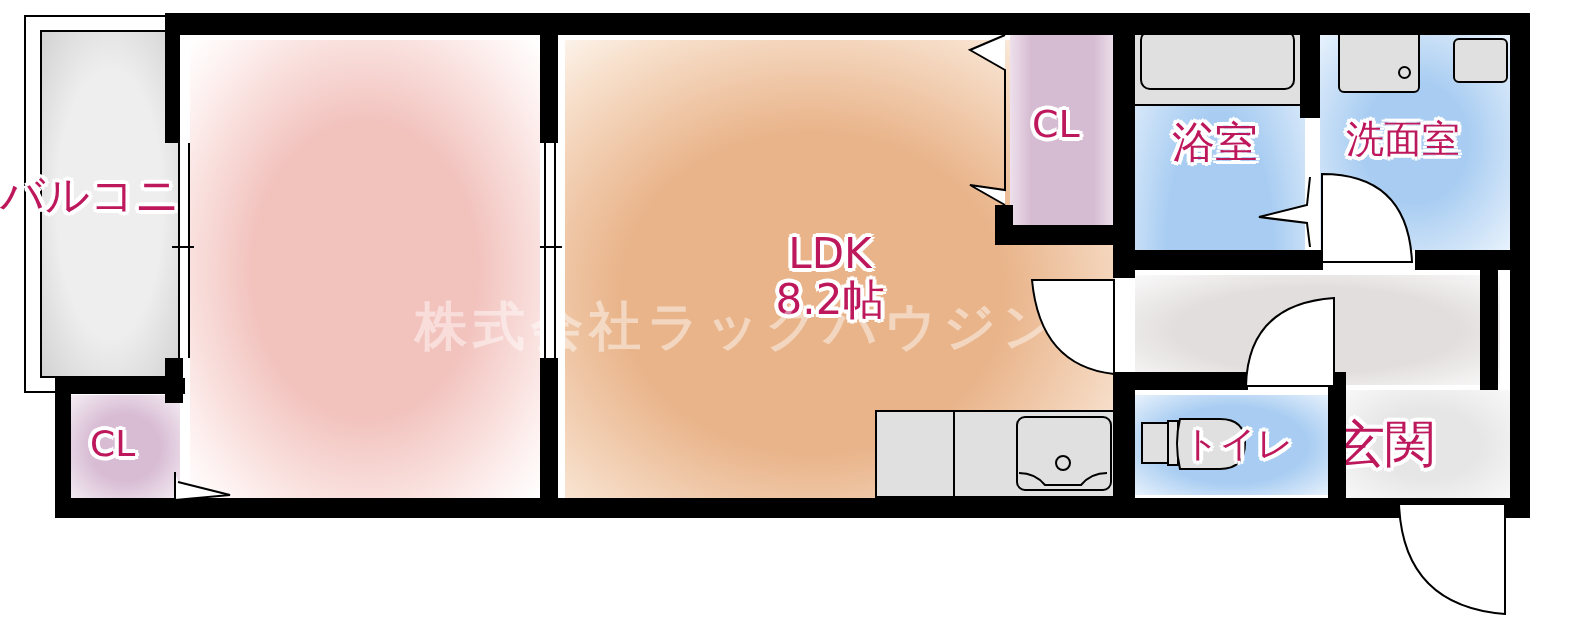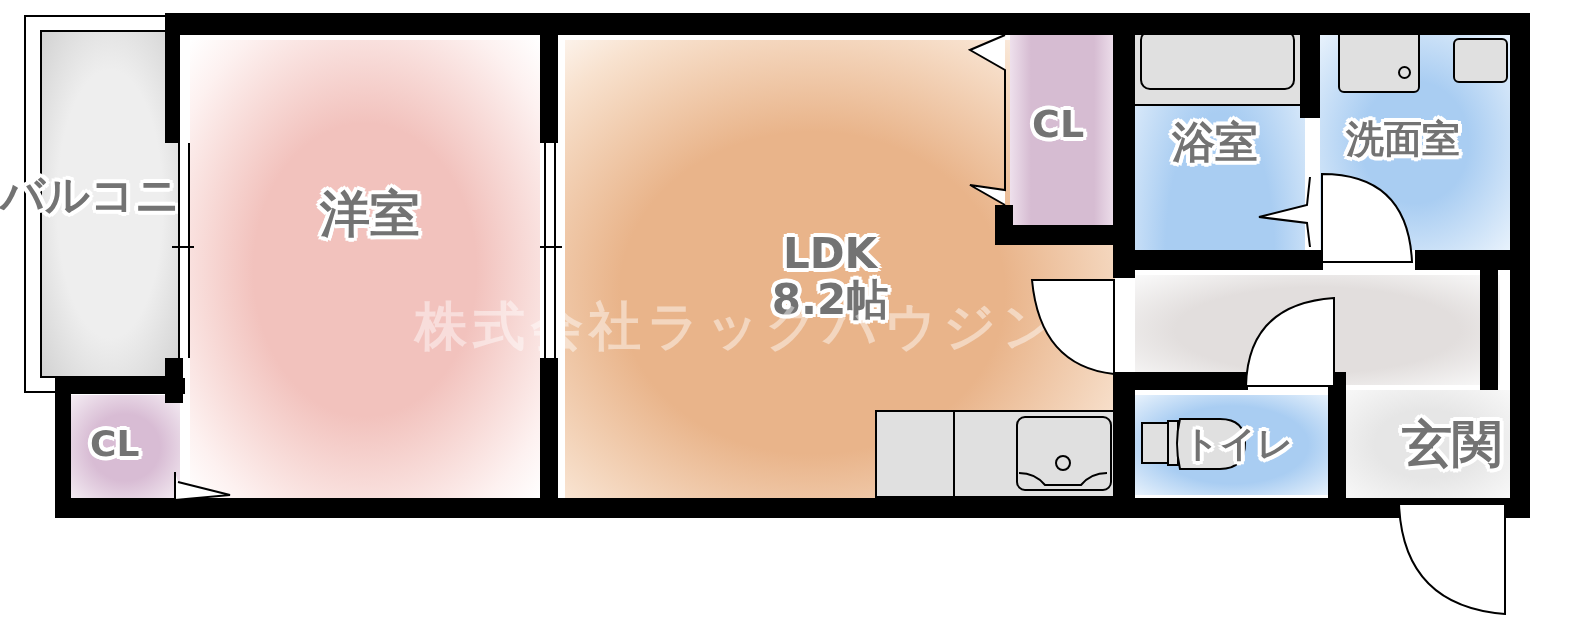--- a/index.html
+++ b/index.html
@@ -1,35 +1,34 @@
 <!DOCTYPE html>
 <html><head>
 <meta charset="utf-8">
 <style>
   html,body{margin:0;padding:0;background:#fff;}
   body{width:1570px;height:638px;position:relative;overflow:hidden;font-family:"DejaVu Sans","Liberation Sans",sans-serif;}
   .abs{position:absolute;box-sizing:border-box;}
   .wall{position:absolute;background:#000;}
-  .room-label{position:absolute;font-weight:bold;color:#737373;text-align:center;line-height:1.05;
+  .room-label{position:absolute;font-weight:normal;color:#be185d;text-align:center;line-height:1.05;
     text-shadow:-3px -3px 0 #fff,3px -3px 0 #fff,-3px 3px 0 #fff,3px 3px 0 #fff,0 -4px 0 #fff,0 4px 0 #fff,-4px 0 0 #fff,4px 0 0 #fff;}
   .fixture{position:absolute;background:#e0e0e0;border:2px solid #000;box-sizing:border-box;}
   .watermark{position:absolute;color:rgba(255,255,255,0.45);font-weight:bold;font-size:52px;letter-spacing:6px;white-space:nowrap;}
 </style>
 </head>
 <body>
 
 <div class="abs" style="left:0;top:0;width:1570px;height:638px;">
 
   <div class="abs" style="left:24px;top:15px;width:156px;height:378px;border:2px solid #000;background:#fff;"></div>
   <div class="abs" style="left:40px;top:30px;width:140px;height:348px;border:2px solid #000;background:radial-gradient(ellipse at center,#eeeeee 55%,#d2d2d2 100%);"></div>
   <div class="room-label" style="left:0;top:172px;font-size:44px;">バルコニー</div>
 
   <div class="abs" style="left:190px;top:40px;width:350px;height:460px;background:radial-gradient(ellipse at center,#f2c2bd 45%,#fdf1f0 85%,#fff 100%);"></div>
   <div class="room-label" style="left:280px;top:188px;width:180px;font-size:50px;">
-    <div>洋室</div>
   </div>
 
   <div class="abs" style="left:70px;top:395px;width:110px;height:105px;background:radial-gradient(ellipse at center,#d8bcd4 45%,#f5eef4 100%);"></div>
   <div class="room-label" style="left:90px;top:425px;font-size:36px;">CL</div>
 
   <div class="abs" style="left:565px;top:40px;width:550px;height:460px;background:radial-gradient(ellipse at 45% 55%,#e9b48a 45%,#f8e2cf 80%,#fff 100%);"></div>
   <div class="room-label" style="left:730px;top:232px;width:200px;font-size:42px;">
     <div>LDK</div>
     <div style="margin-top:2px;">8.2帖</div>
   </div>
@@ -63,21 +62,21 @@
 
   <div class="abs" style="left:1135px;top:395px;width:195px;height:100px;background:radial-gradient(ellipse at center,#a9cdf2 55%,#e8f2fc 100%);"></div>
   <svg class="abs" style="left:1140px;top:415px;" width="110" height="60">
     <rect x="2" y="8" width="28" height="40" fill="#e0e0e0" stroke="#000" stroke-width="2"></rect>
     <rect x="28" y="6" width="10" height="44" fill="#e0e0e0" stroke="#000" stroke-width="2"></rect>
     <path d="M40 4 L80 4 Q105 4 105 28 Q105 54 80 54 L40 54 Q34 28 40 4Z" fill="#e0e0e0" stroke="#000" stroke-width="2"></path>
   </svg>
   <div class="room-label" style="left:1183px;top:425px;font-size:36px;">トイレ</div>
 
   <div class="abs" style="left:1345px;top:390px;width:165px;height:108px;background:radial-gradient(ellipse at center,#e6e6e6 45%,#f8f8f8 100%);"></div>
-  <div class="room-label" style="left:1402px;top:418px;font-size:50px;">玄関</div>
+  <div class="room-label" style="left:1335px;top:418px;font-size:50px;">玄関</div>
 
   <div class="watermark" style="left:415px;top:292px;">株式会社ラックハウジング</div>
 
   <div class="wall" style="left:165px;top:13px;width:1365px;height:22px;"></div>
   <div class="wall" style="left:55px;top:498px;width:1475px;height:20px;"></div>
   <div class="wall" style="left:1510px;top:13px;width:20px;height:505px;"></div>
   <div class="wall" style="left:55px;top:378px;width:16px;height:140px;"></div>
   <div class="wall" style="left:55px;top:378px;width:130px;height:16px;"></div>
   <div class="wall" style="left:165px;top:13px;width:15px;height:130px;"></div>
   <div class="wall" style="left:165px;top:358px;width:18px;height:45px;"></div>

